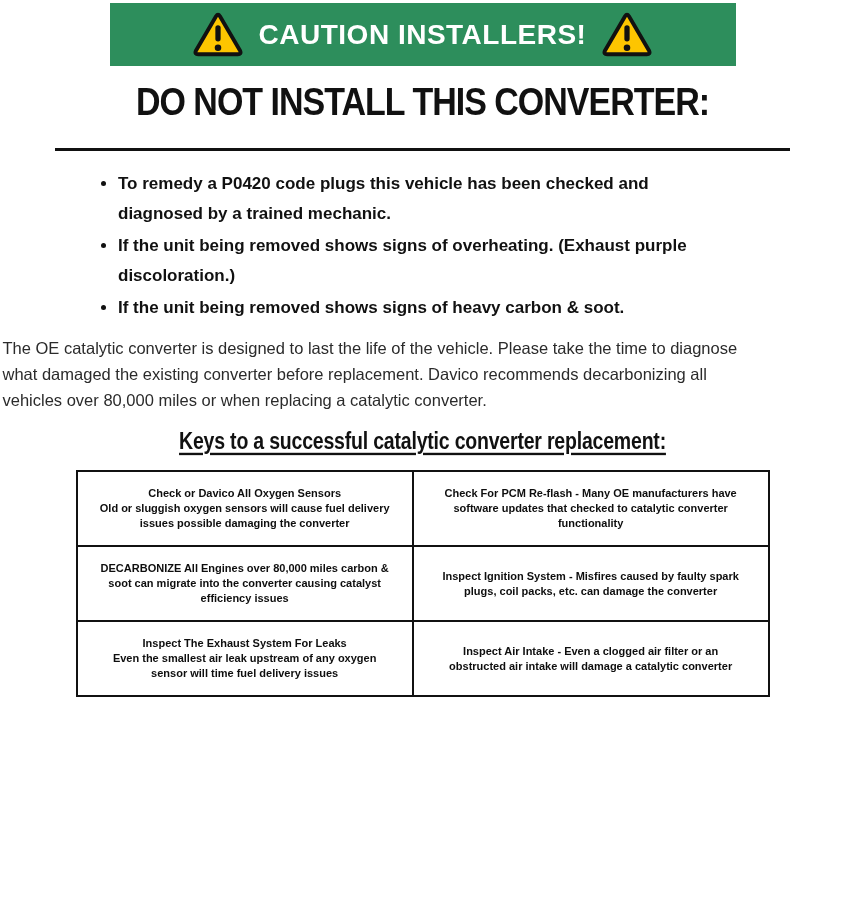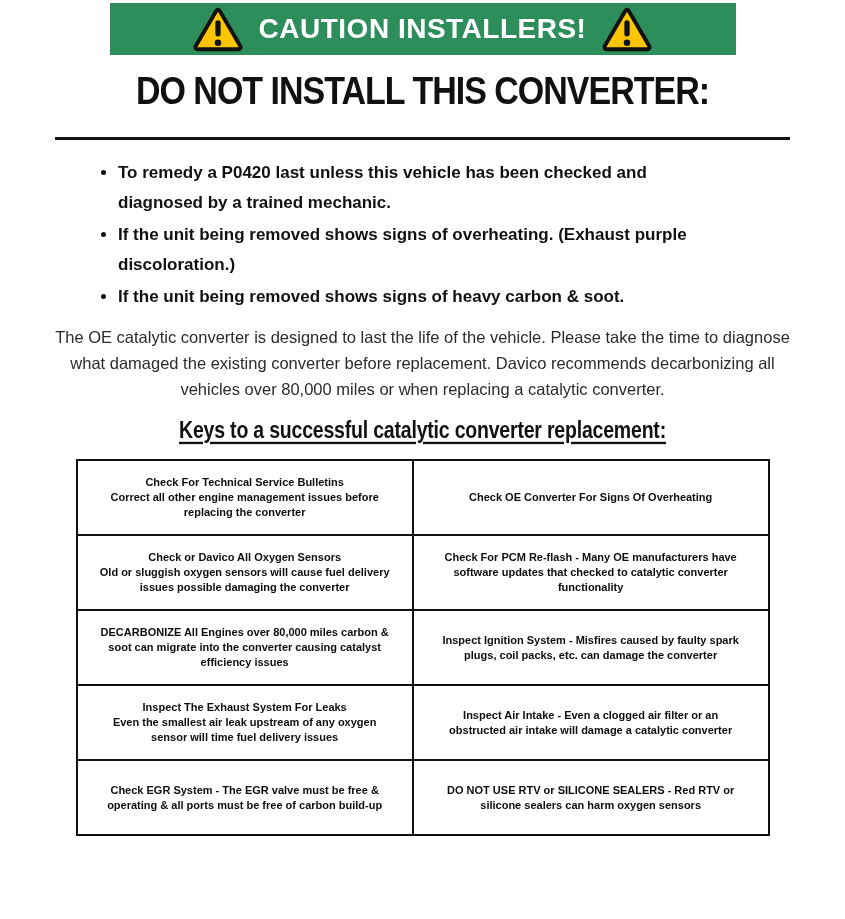--- a/index.html
+++ b/index.html
@@ -9,21 +9,21 @@
     font-family: "Liberation Sans", sans-serif;
     color: #111111;
     overflow: hidden;
   }
   .page { width: 845px; height: 919px; position: relative; }
 
   
   .banner {
     margin: 3px auto 0 auto;
     width: 626px;
-    height: 52px;
+    height: 63px;
     background: #2D8E5C;
     display: flex;
     align-items: center;
     justify-content: center;
     gap: 16px;
   }
   .banner-text {
     color: #ffffff;
     font-weight: 700;
     font-size: 28px;
@@ -64,21 +64,21 @@
     font-weight: 700;
     line-height: 30px;
     margin-bottom: 2px;
   }
   .bullet-text { white-space: pre-line; display: block; max-width: 650px; }
 
   
   .paragraph {
     margin: 12px auto 0 auto;
     width: 840px;
-    text-align: center;
+    text-align: left;
     font-size: 16.5px;
     font-weight: 400;
     color: #2b2b2b;
     line-height: 26px;
     white-space: pre-line;
   }
 
   
   .section-heading {
     margin-top: 15px;
@@ -133,21 +133,21 @@
       <circle cx="32" cy="46" r="4.2" fill="#111111"></circle>
     </svg>
   </header>
 
   <h1 class="title">DO NOT INSTALL THIS CONVERTER:</h1>
 
   <div class="divider"></div>
 
   <ul class="bullets">
     <li>
-      <span class="bullet-text">To remedy a P0420 last unless this vehicle has been checked and
+      <span class="bullet-text">To remedy a P0420 code plugs this vehicle has been checked and
 diagnosed by a trained mechanic.</span>
     </li>
     <li>
       <span class="bullet-text">If the unit being removed shows signs of overheating. (Exhaust purple
 discoloration.)</span>
     </li>
     <li>
       <span class="bullet-text">If the unit being removed shows signs of heavy carbon &amp; soot.</span>
     </li>
   </ul>
@@ -158,26 +158,20 @@
 
   <h2 class="section-heading">Keys to a successful catalytic converter replacement:</h2>
 
   <table class="keys-table">
     <colgroup>
         <col class="c-left">
         <col class="c-right">
       </colgroup>
     <tbody>
       <tr>
-        <td>Check For Technical Service Bulletins
-Correct all other engine management issues before
-replacing the converter</td>
-        <td>Check OE Converter For Signs Of Overheating</td>
-      </tr>
-      <tr>
         <td>Check or Davico All Oxygen Sensors
 Old or sluggish oxygen sensors will cause fuel delivery
 issues possible damaging the converter</td>
         <td>Check For PCM Re-flash - Many OE manufacturers have
 software updates that checked to catalytic converter
 functionality</td>
       </tr>
       <tr>
         <td>DECARBONIZE All Engines over 80,000 miles carbon &amp;
 soot can migrate into the converter causing catalyst
@@ -185,22 +179,16 @@
         <td>Inspect Ignition System - Misfires caused by faulty spark
 plugs, coil packs, etc. can damage the converter</td>
       </tr>
       <tr>
         <td>Inspect The Exhaust System For Leaks
 Even the smallest air leak upstream of any oxygen
 sensor will time fuel delivery issues</td>
         <td>Inspect Air Intake - Even a clogged air filter or an
 obstructed air intake will damage a catalytic converter</td>
       </tr>
-      <tr>
-        <td>Check EGR System - The EGR valve must be free &amp;
-operating &amp; all ports must be free of carbon build-up</td>
-        <td>DO NOT USE RTV or SILICONE SEALERS - Red RTV or
-silicone sealers can harm oxygen sensors</td>
-      </tr>
     </tbody>
   </table>
 
 </div>
 
 </body></html>

